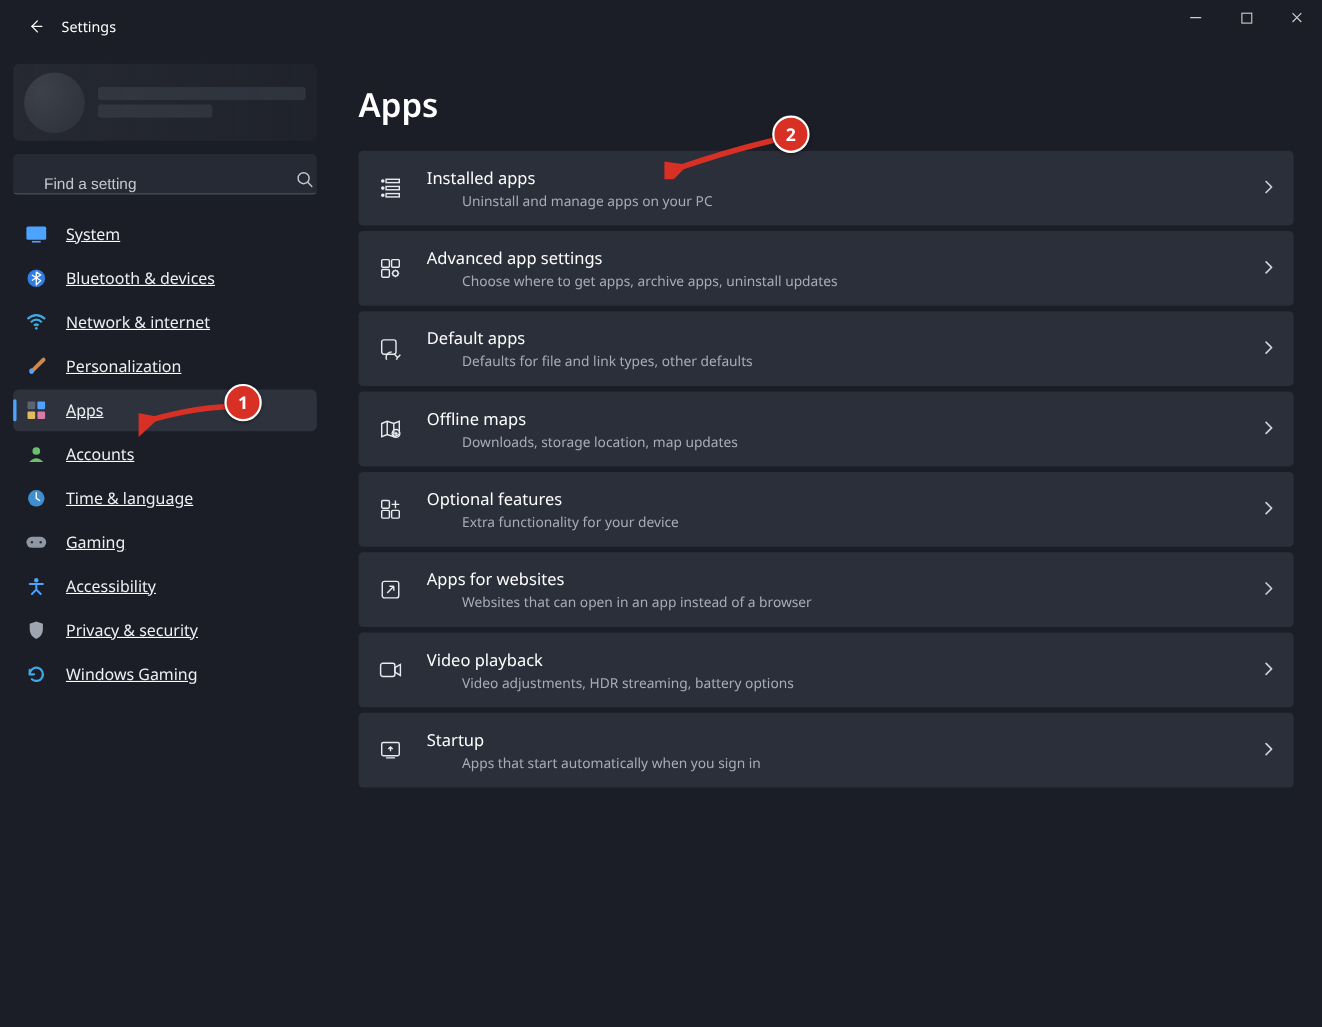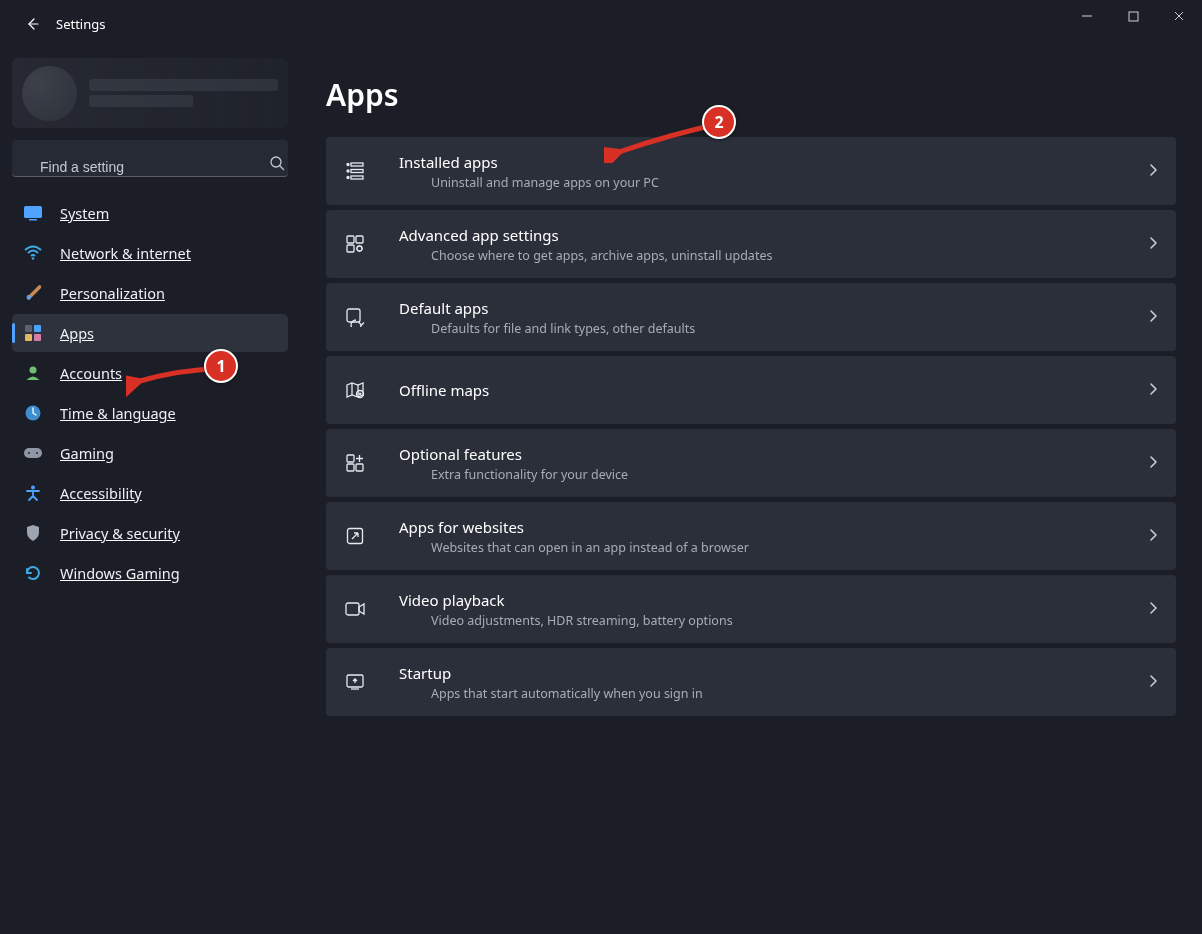--- a/index.html
+++ b/index.html
@@ -113,21 +113,21 @@
   }
   .page-title{
     font-size:30px;font-weight:600;margin:8px 0 22px 0;
   }
   .card{
     background:var(--panel);
     border-radius:4px;
     margin-bottom:5px;
     display:flex;align-items:center;
     padding:14px 18px;
-    min-height:68px;box-sizing:border-box;gap:11px;
+    min-height:68px;box-sizing:border-box;
   }
   .card .cicon{
     width:22px;height:22px;margin-right:22px;flex:0 0 22px;
     color:#e8eaf0;display:flex;align-items:center;justify-content:center;
   }
   .card .ctext{flex:1;}
   .card .ctitle{font-size:15px;color:#fff;}
   .card .csub{font-size:12.5px;color:var(--text-sub);margin-top:2px;margin-left:32px;}
   .card .chev{color:#cfd1d8;}
 
@@ -207,20 +207,29 @@
       <div class="nav-item">
         <span class="nicon ic-blue">
           <svg width="20" height="16" viewBox="0 0 20 16">
               <rect x="1" y="1" width="18" height="12" rx="1.5" fill="#4da3ff"></rect>
               <rect x="6" y="14" width="8" height="1.5" fill="#4da3ff"></rect>
             </svg>
         </span>
         <span>System</span>
       </div>
 
+      <div class="nav-item">
+        <span class="nicon">
+          <svg width="18" height="18" viewBox="0 0 18 18">
+              <circle cx="9" cy="9" r="8" fill="#2f7ee0"></circle>
+              <path d="M9 3 L9 15 L13 11 L5 6 M9 3 L13 6 L5 11" stroke="#fff" stroke-width="1.2" fill="none" stroke-linejoin="round"></path>
+            </svg>
+        </span>
+        <span>Bluetooth &amp; devices</span>
+      </div>
 
       <div class="nav-item">
         <span class="nicon">
           <svg width="20" height="16" viewBox="0 0 20 16">
               <path d="M2 5 Q10 -2 18 5" stroke="#3fa9e5" stroke-width="2" fill="none"></path>
               <path d="M5 8 Q10 3 15 8" stroke="#3fa9e5" stroke-width="2" fill="none"></path>
               <path d="M8 11 Q10 9 12 11" stroke="#3fa9e5" stroke-width="2" fill="none"></path>
               <circle cx="10" cy="13.5" r="1.2" fill="#3fa9e5"></circle>
             </svg>
         </span>
@@ -375,20 +384,21 @@
       <span class="cicon">
         <svg width="20" height="20" viewBox="0 0 20 20" stroke="currentColor" fill="none" stroke-width="1.3">
             <path d="M2 5 L7 3 L13 5 L18 3 V15 L13 17 L7 15 L2 17 Z"></path>
             <path d="M7 3 V15 M13 5 V17"></path>
             <circle cx="15" cy="14" r="3.5"></circle>
             <path d="M15 12.5 V15.5 M13.5 14 H16.5"></path>
           </svg>
       </span>
       <div class="ctext">
         <div class="ctitle">Offline maps</div>
+        <div class="csub">Downloads, storage location, map updates</div>
       </div>
       <span class="chev"><svg width="10" height="14" viewBox="0 0 10 14">
             <path d="M3 2 L8 7 L3 12" stroke="currentColor" stroke-width="1.5" fill="none" stroke-linecap="round" stroke-linejoin="round"></path>
           </svg></span>
     </div>
 
     <div class="card">
       <span class="cicon">
         <svg width="20" height="20" viewBox="0 0 20 20" stroke="currentColor" fill="none" stroke-width="1.3">
             <rect x="2" y="2" width="7" height="7" rx="1"></rect>

